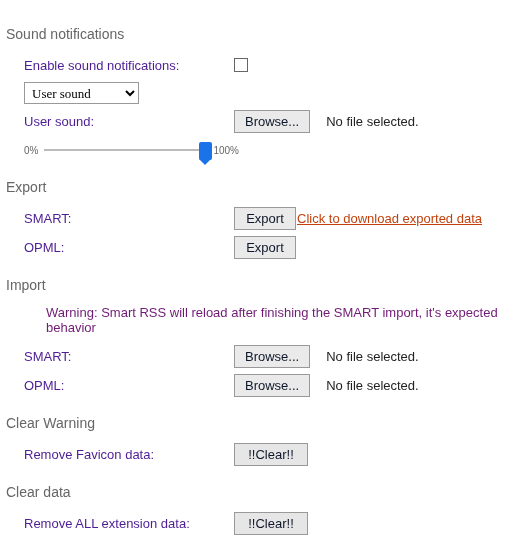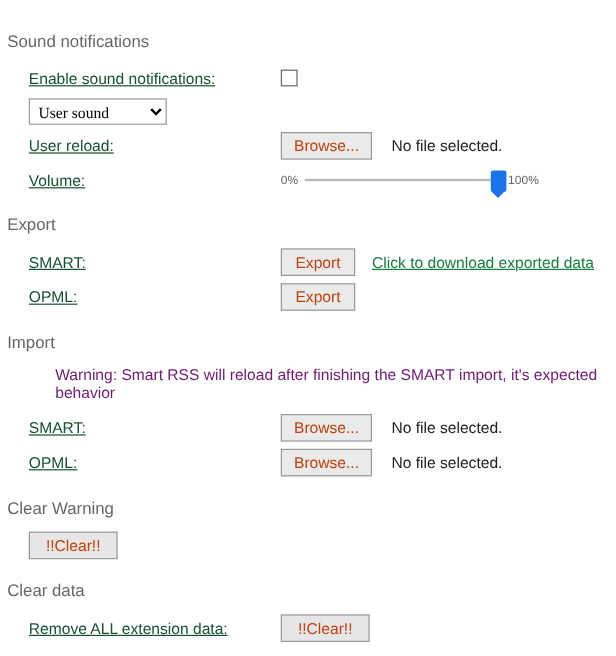--- a/index.html
+++ b/index.html
@@ -18,22 +18,21 @@
   }
   .row {
     display: flex;
     align-items: center;
     margin: 6px 0;
     padding-left: 18px;
     min-height: 22px;
   }
   .label {
     width: 210px;
-    color: #14532d;
-    text-decoration: underline;
+    color: #4c1d95;
   }
   .checkbox {
     width: 14px;
     height: 14px;
     border: 1px solid #666;
     background: #fff;
     display: inline-block;
   }
   select.dropdown {
     width: 115px;
@@ -45,34 +44,34 @@
     padding: 1px 3px;
   }
   .btn {
     height: 23px;
     min-width: 62px;
     padding: 0 10px;
     border: 1px solid #999;
     background: #eaeaea;
     font-family: inherit;
     font-size: 13px;
-    color: #c2410c;
+    color: #0f172a;
     cursor: pointer;
   }
   .btn.clear {
     min-width: 74px;
     background: #e6e6e6;
   }
   .file-status {
     margin-left: 16px;
     color: #222;
   }
   .link {
-    margin-left: 14px;
-    color: #15803d;
+    margin-left: 1px;
+    color: #c2410c;
     text-decoration: underline;
     cursor: pointer;
     font-size: 13px;
   }
   .slider-wrap {
     display: flex;
     align-items: center;
     width: 215px;
   }
   .pct {
@@ -127,27 +126,26 @@
   <span class="checkbox"></span>
 </div>
 
 <div class="row">
   <select class="dropdown">
     <option>User sound</option>
   </select>
 </div>
 
 <div class="row">
-  <span class="label">User reload:</span>
+  <span class="label">User sound:</span>
   <button class="btn">Browse...</button>
   <span class="file-status">No file selected.</span>
 </div>
 
 <div class="row">
-  <span class="label">Volume:</span>
   <div class="slider-wrap">
     <span class="pct">0%</span>
     <div class="slider">
       <div class="track"></div>
       <div class="thumb"></div>
     </div>
     <span class="pct">100%</span>
   </div>
 </div>
 
@@ -176,20 +174,21 @@
 
 <div class="row">
   <span class="label">OPML:</span>
   <button class="btn">Browse...</button>
   <span class="file-status">No file selected.</span>
 </div>
 
 <div class="section-title">Clear Warning</div>
 
 <div class="row">
+  <span class="label">Remove Favicon data:</span>
   <button class="btn clear">!!Clear!!</button>
 </div>
 
 <div class="section-title">Clear data</div>
 
 <div class="row">
   <span class="label">Remove ALL extension data:</span>
   <button class="btn clear">!!Clear!!</button>
 </div>
 

